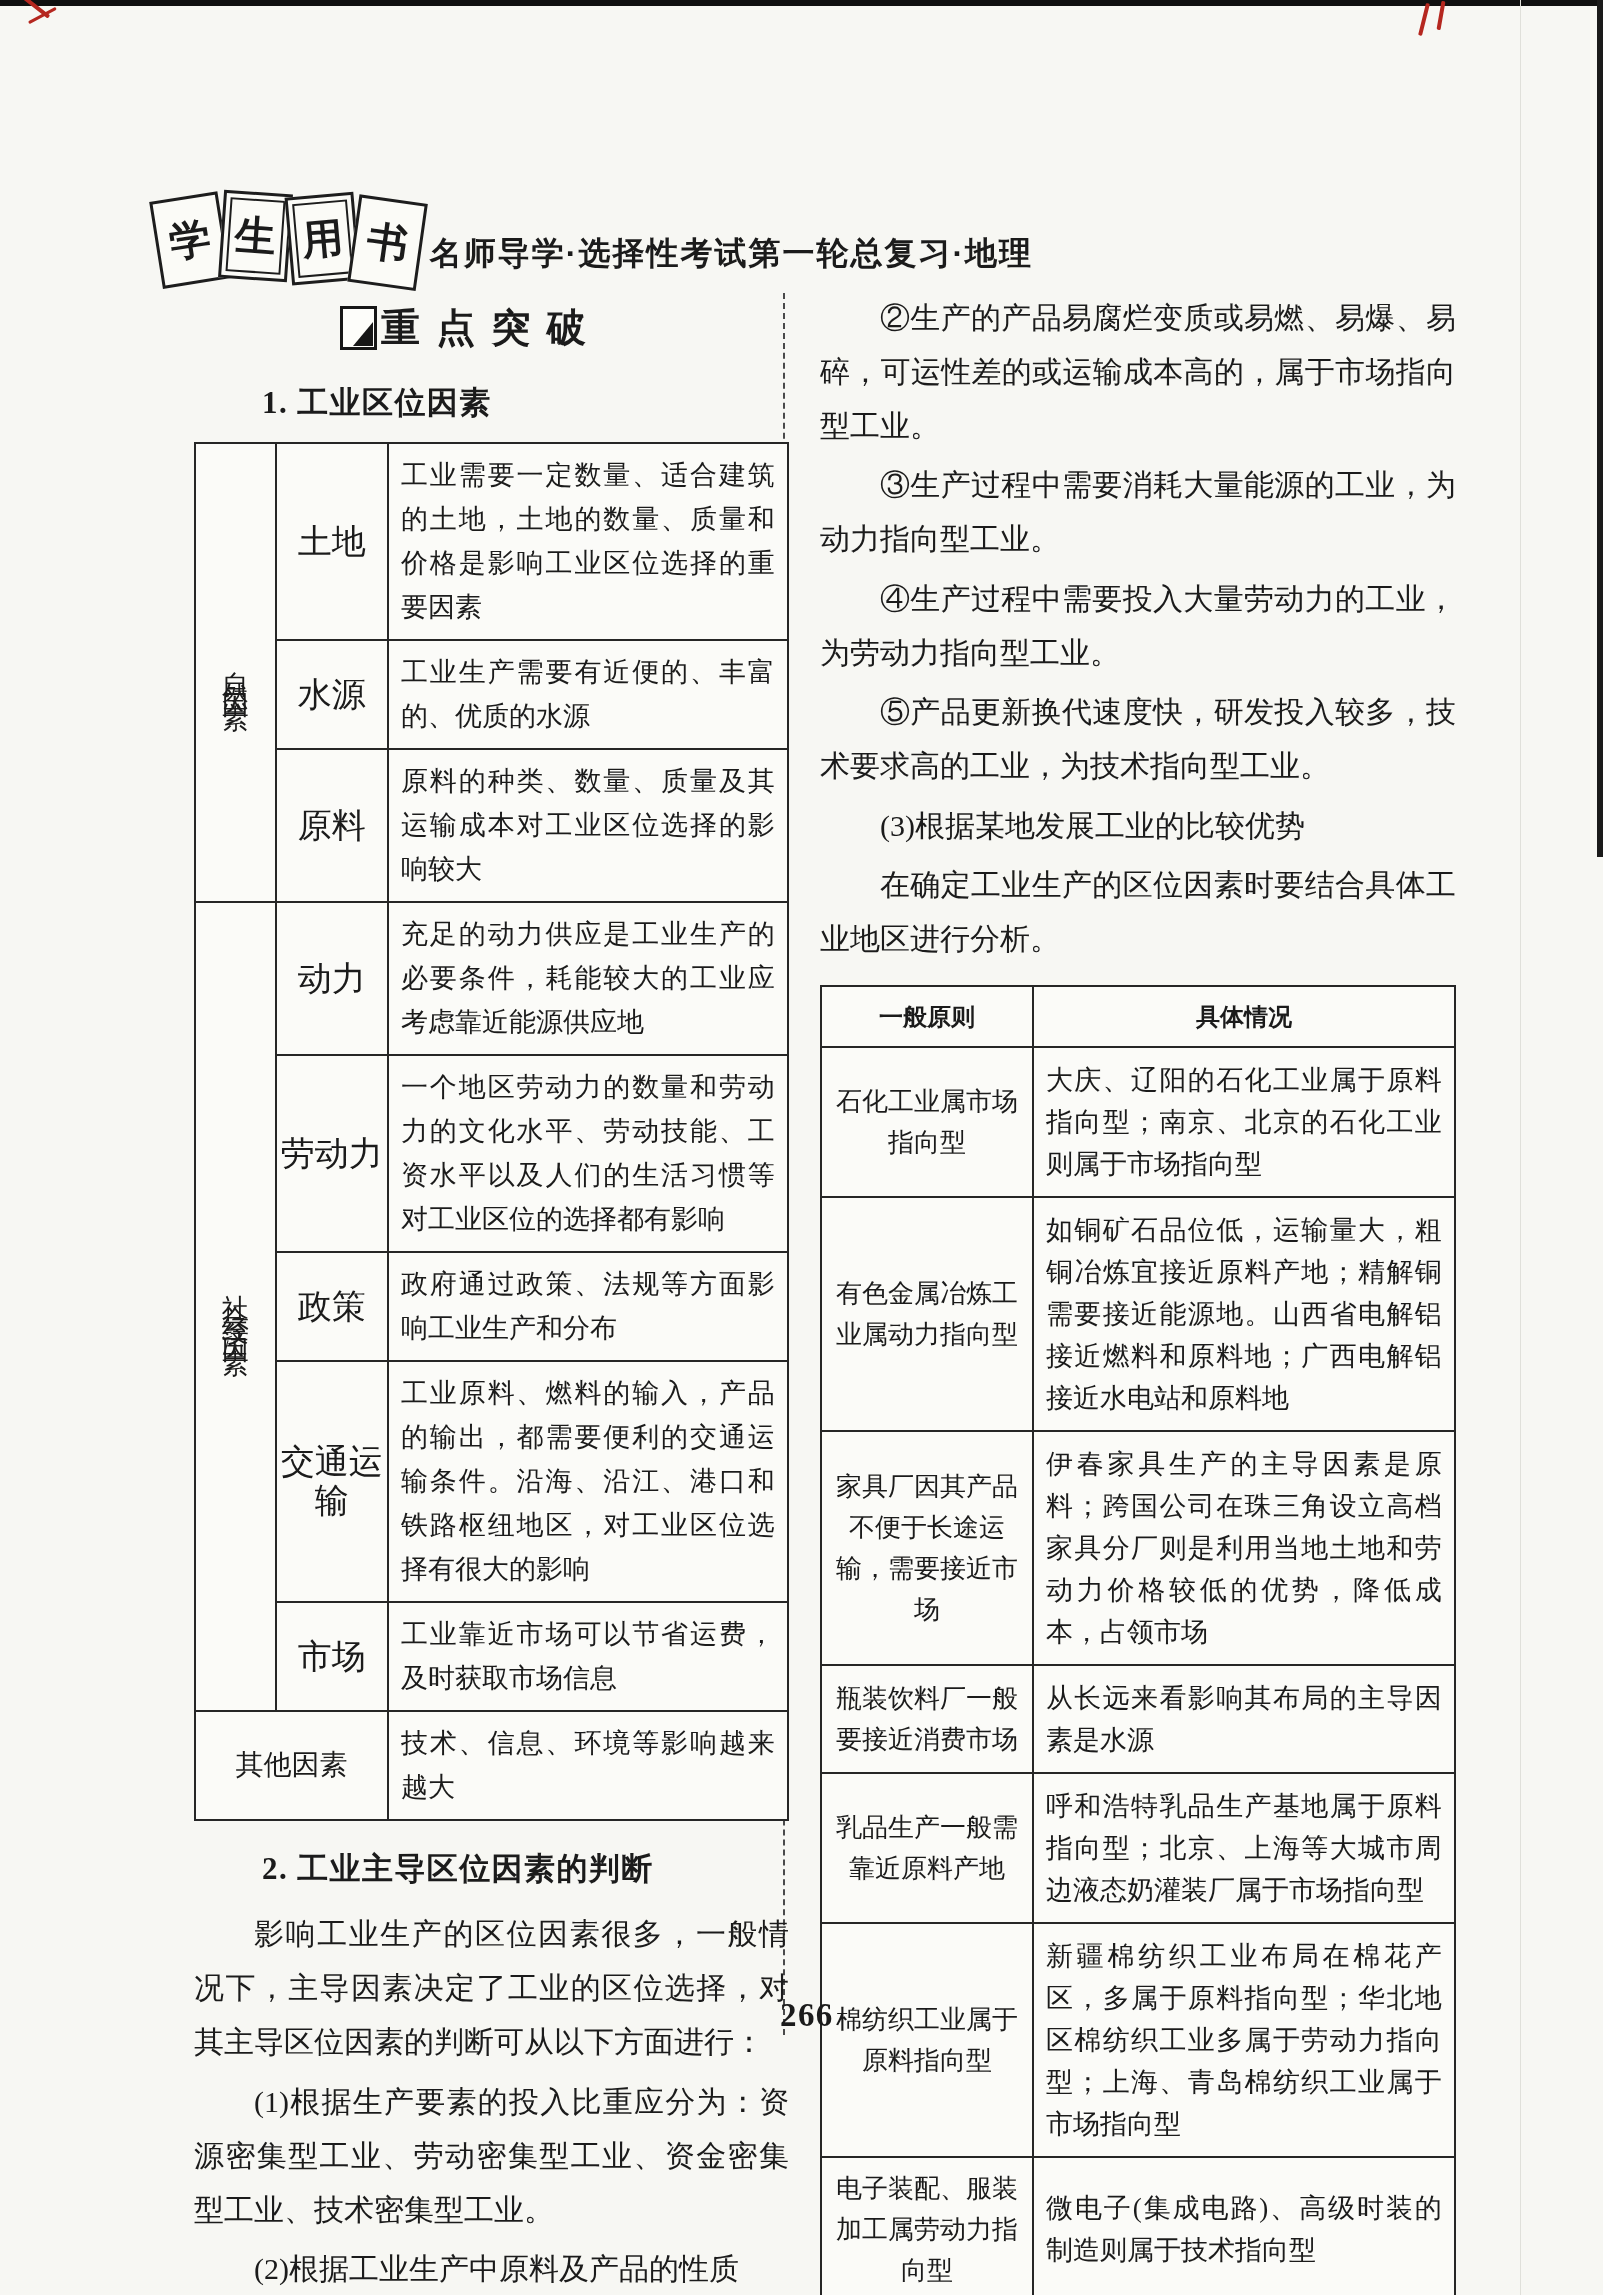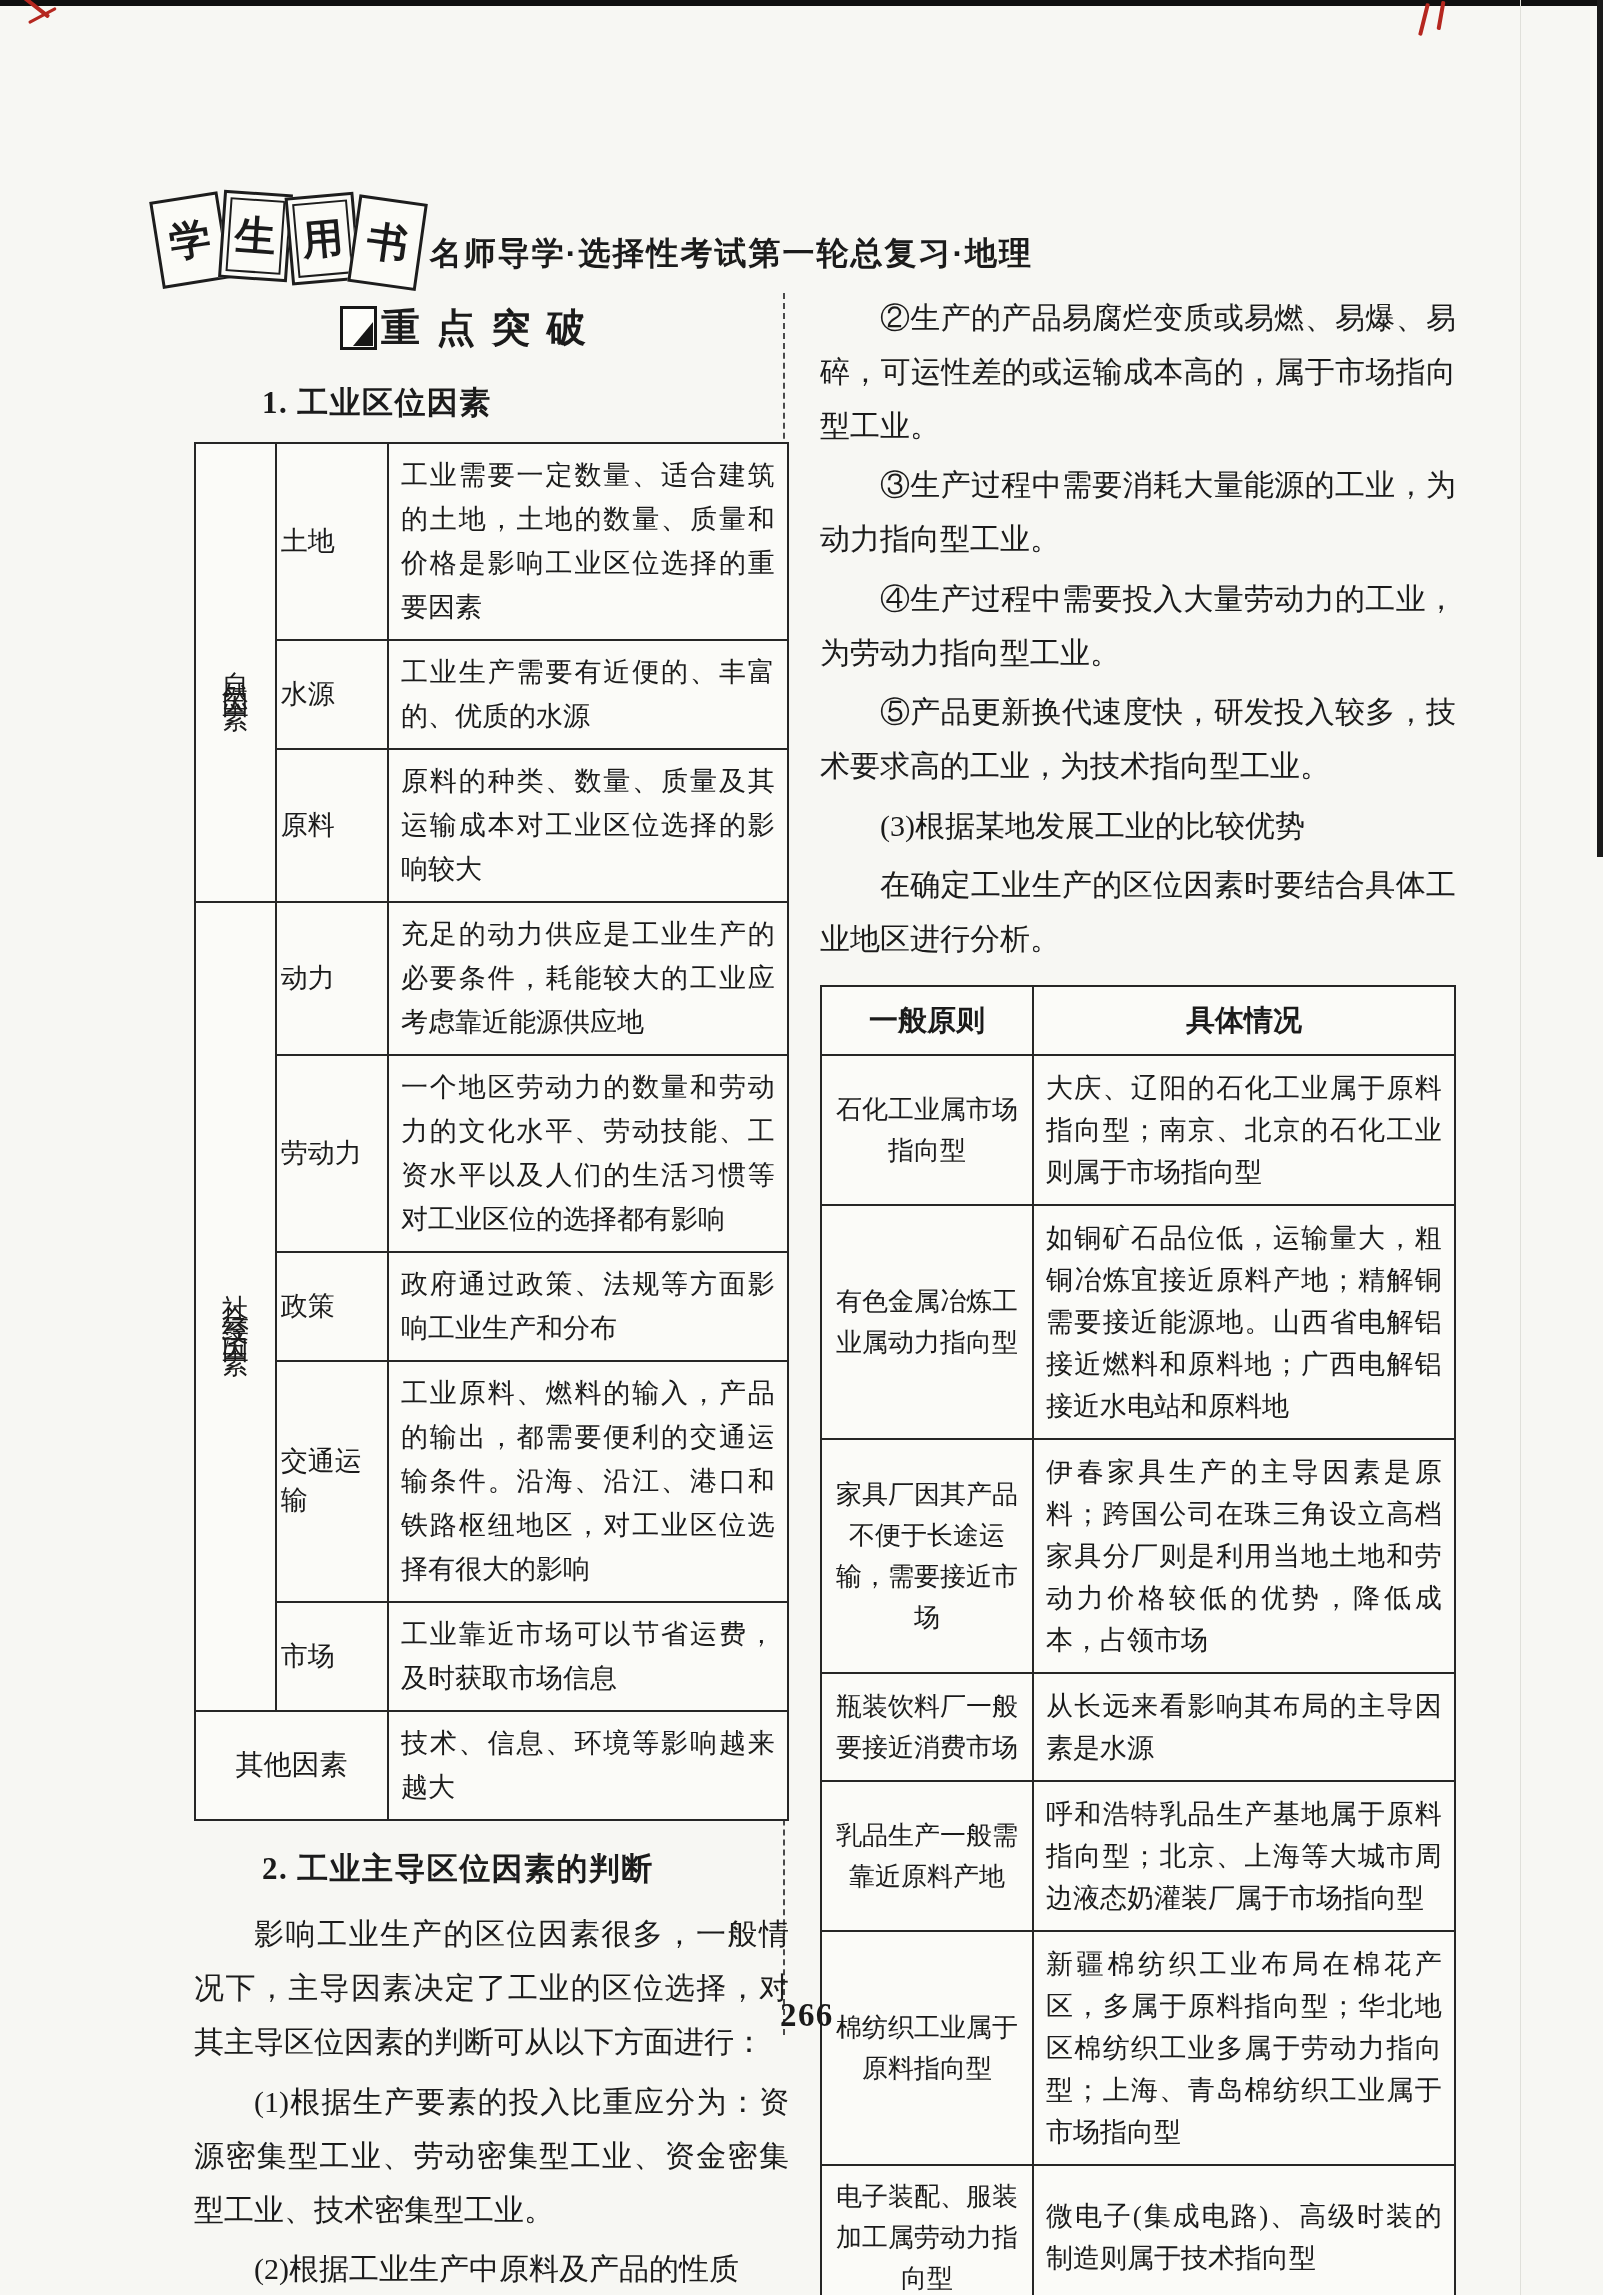--- a/index.html
+++ b/index.html
@@ -55,26 +55,26 @@
 
   p.para{margin:0 0 5.4px 0;font-size:30px;line-height:54px;text-indent:60px;text-align:justify;}
 
   table.sheet{border-collapse:collapse;width:100%;background:#fbfbf8;}
   table.sheet td,table.sheet th{border:2px solid #262626;}
   table.sheet{border:2.7px solid #262626;}
 
   
   .t1 .group{width:65px;writing-mode:vertical-rl;text-orientation:upright;
     text-align:center;vertical-align:middle;font-size:27px;letter-spacing:11px;padding:6.8px 0;}
-  .t1 .lab{width:102px;vertical-align:middle;font-size:27px;padding:6.8px 4.1px;line-height:39px;}
+  .t1 .lab{width:102px;text-align:center;vertical-align:middle;font-size:34px;padding:6.8px 4.1px;line-height:39px;}
   .t1 .cnt{font-size:27px;line-height:44px;padding:9.5px 12.2px;text-align:justify;vertical-align:middle;border-radius:11px;}
   .t1 .lab-other{text-align:center;vertical-align:middle;font-size:28px;padding:8.2px 4.1px;}
 
   
-  .t2 th{font-size:29px;font-weight:bold;padding:13.6px 5.4px;text-align:center;}
+  .t2 th{font-size:24px;font-weight:bold;padding:13.6px 5.4px;text-align:center;}
   .t2 .pri{width:199px;text-align:center;vertical-align:middle;font-size:26px;line-height:41px;padding:9.5px 5.4px;}
   .t2 .det{font-size:27px;line-height:42px;padding:11px 12.2px;text-align:justify;vertical-align:middle;margin-left:8px;}
 
   .page-number{position:absolute;left:780px;top:1997px;font-size:33px;font-weight:bold;letter-spacing:1.4px;}
 </style>
 </head>
 <body>
 
 <div class="top-strip"></div>
 <div class="right-strip"></div>

